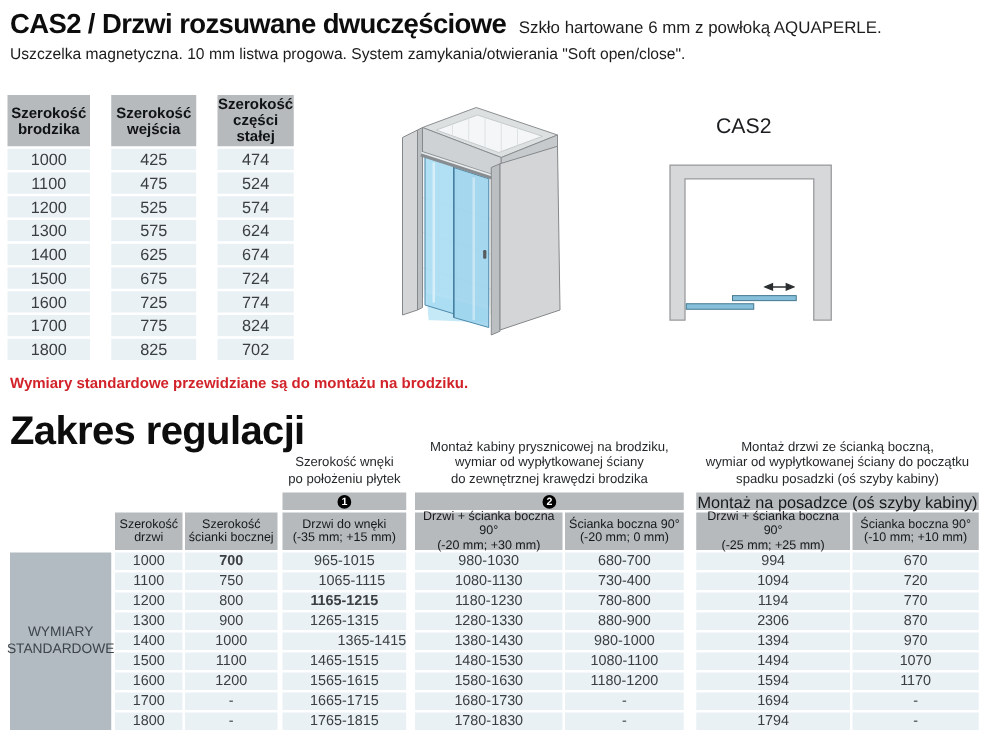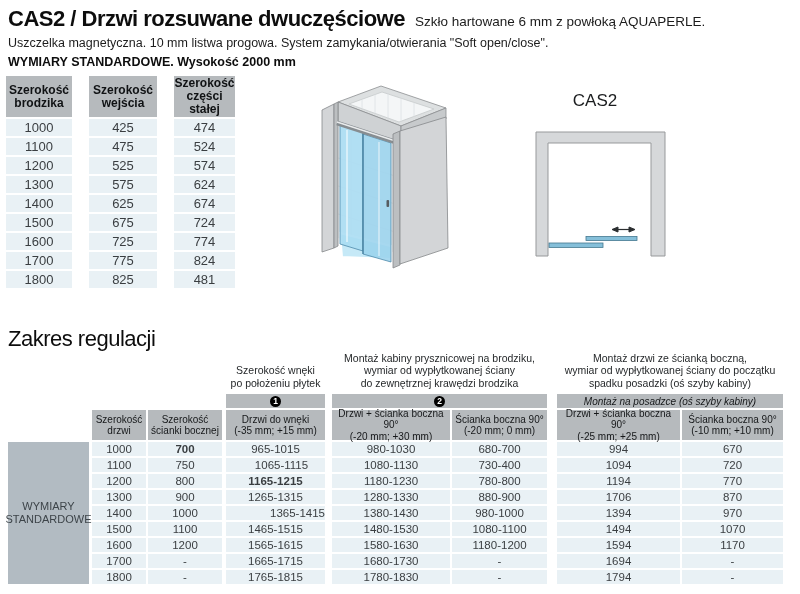--- a/index.html
+++ b/index.html
@@ -17,30 +17,30 @@
   .std-grid{position:absolute;left:6px;top:76px;display:grid;
             grid-template-columns:66px 17px 68px 17px 61px;
             grid-template-rows:41px repeat(9,17px);row-gap:2px;}
   .shcell{grid-row:1;background:var(--header-gray,#b6babd);display:flex;align-items:center;justify-content:center;
           text-align:center;white-space:pre-line;font-size:12px;line-height:13px;font-weight:bold;color:#101214;}
   .std-grid .dcell{background:var(--row-blue,#e9f1f5);display:flex;align-items:center;justify-content:center;
           font-size:13px;color:#3a3e41;}
 
   
   .note-red{position:absolute;left:8px;top:299px;font-size:12px;font-weight:bold;color:var(--accent-red,#d2232a);}
-  .adj-title{position:absolute;left:8px;top:326px;margin:0;font-size:22px;font-weight:normal;letter-spacing:-0.5px;color:#0d0d0d;}
+  .adj-title{position:absolute;left:8px;top:326px;margin:0;font-size:32px;font-weight:bold;letter-spacing:-0.5px;color:#0d0d0d;}
 
   
   .adj-grid{position:absolute;left:8px;top:340px;display:grid;
             grid-template-columns:81px 3px 54px 2px 74px 4px 99px 7px 118px 2px 95px 10px 123px 2px 101px;
             grid-template-rows:52px 14px 30px repeat(9,14px);row-gap:2px;}
   .desc{grid-row:1;display:flex;align-items:flex-end;justify-content:center;text-align:center;
         white-space:pre-line;font-size:10.5px;line-height:12.5px;color:#26292b;padding-bottom:3px;}
   .band{grid-row:2;background:var(--header-gray,#b6babd);display:flex;align-items:center;justify-content:center;}
-  .bandt{font-size:10px;color:#16181a;font-style:italic;}
+  .bandt{font-size:13px;color:#16181a;}
   .cnum{display:inline-block;width:11px;height:11px;border-radius:50%;background:#000;color:#fff;
         font-size:8.5px;font-weight:bold;line-height:11px;text-align:center;}
   .hcell{grid-row:3;background:var(--header-gray,#b6babd);display:flex;align-items:center;justify-content:center;
          text-align:center;white-space:pre-line;font-size:10px;line-height:11.5px;color:#16181a;}
   .adj-grid .dcell{background:var(--row-blue,#e9f1f5);display:flex;align-items:center;justify-content:center;
          font-size:11.5px;color:#3a3e41;}
   .side-box{grid-column:1;grid-row:4 / span 9;background:var(--side-box-gray,#b2bbc2);
          display:flex;align-items:center;justify-content:center;text-align:center;
          white-space:pre-line;font-size:11px;line-height:13px;color:#3d4449;}
 
@@ -52,21 +52,20 @@
 </head>
 <body>
 
 <div id="page">
 
   <div class="title-row">
     <h1>CAS2 / Drzwi rozsuwane dwuczęściowe</h1>
     <span class="subtitle">Szkło hartowane 6 mm z powłoką AQUAPERLE.</span>
   </div>
   <div class="features">Uszczelka magnetyczna. 10 mm listwa progowa. System zamykania/otwierania "Soft open/close".</div>
-  <div class="std-head">WYMIARY STANDARDOWE. Wysokość 2000 mm</div>
 
   <div class="std-grid">
     <div class="shcell" style="grid-column:1">Szerokość
 brodzika</div>
     <div class="shcell" style="grid-column:3">Szerokość
 wejścia</div>
     <div class="shcell" style="grid-column:5">Szerokość
 części
 stałej</div>
   <div class="dcell" style="grid-area: 2 / 1;">1000</div>
@@ -88,21 +87,21 @@
       <div class="dcell" style="grid-area: 7 / 3;">675</div>
       <div class="dcell" style="grid-area: 7 / 5;">724</div>
       <div class="dcell" style="grid-area: 8 / 1;">1600</div>
       <div class="dcell" style="grid-area: 8 / 3;">725</div>
       <div class="dcell" style="grid-area: 8 / 5;">774</div>
       <div class="dcell" style="grid-area: 9 / 1;">1700</div>
       <div class="dcell" style="grid-area: 9 / 3;">775</div>
       <div class="dcell" style="grid-area: 9 / 5;">824</div>
       <div class="dcell" style="grid-area: 10 / 1;">1800</div>
       <div class="dcell" style="grid-area: 10 / 3;">825</div>
-      <div class="dcell" style="grid-area: 10 / 5;">481</div>
+      <div class="dcell" style="grid-area: 10 / 5;">702</div>
     </div>
 
   <svg class="iso" viewBox="0 0 200 235">
     <defs>
       <clipPath id="bandClip">
           <polygon points="54,32 87,20 139,37 104,50"></polygon>
         </clipPath>
       <clipPath id="backClip">
           <polygon points="43,50 98,68 98,180 43,166"></polygon>
         </clipPath>
@@ -154,20 +153,21 @@
     <path d="M8,54 H137 V178 H123 V65 H20 V178 H8 Z" fill="#d6d8da" stroke="#97999b" stroke-width="1"></path>
     <rect x="21" y="165" width="54" height="4.4" fill="#85bfd9" stroke="#44788f" stroke-width="0.8"></rect>
     <rect x="58" y="158.5" width="51" height="4" fill="#85bfd9" stroke="#44788f" stroke-width="0.8"></rect>
     <g stroke="#2b2e30" fill="#2b2e30">
       <line x1="88" y1="151.5" x2="103" y2="151.5" stroke-width="1.2"></line>
       <polygon points="84,151.5 90,149 90,154"></polygon>
       <polygon points="107,151.5 101,149 101,154"></polygon>
     </g>
   </svg>
 
+  <div class="note-red">Wymiary standardowe przewidziane są do montażu na brodziku.</div>
   <h2 class="adj-title">Zakres regulacji</h2>
 
   <div class="adj-grid">
     <div class="desc" style="grid-column:7">Szerokość wnęki
 po położeniu płytek</div>
     <div class="desc" style="grid-column:9 / span 3">Montaż kabiny prysznicowej na brodziku,
 wymiar od wypłytkowanej ściany
 do zewnętrznej krawędzi brodzika</div>
     <div class="desc" style="grid-column:13 / span 3">Montaż drzwi ze ścianką boczną,
 wymiar od wypłytkowanej ściany do początku
@@ -217,21 +217,21 @@
       <div class="dcell" style="grid-area: 6 / 7; font-weight: bold;">1165-1215</div>
       <div class="dcell" style="grid-area: 6 / 9;">1180-1230</div>
       <div class="dcell" style="grid-area: 6 / 11;">780-800</div>
       <div class="dcell" style="grid-area: 6 / 13;">1194</div>
       <div class="dcell" style="grid-area: 6 / 15;">770</div>
       <div class="dcell" style="grid-area: 7 / 3;">1300</div>
       <div class="dcell" style="grid-area: 7 / 5;">900</div>
       <div class="dcell" style="grid-area: 7 / 7;">1265-1315</div>
       <div class="dcell" style="grid-area: 7 / 9;">1280-1330</div>
       <div class="dcell" style="grid-area: 7 / 11;">880-900</div>
-      <div class="dcell" style="grid-area: 7 / 13;">1706</div>
+      <div class="dcell" style="grid-area: 7 / 13;">2306</div>
       <div class="dcell" style="grid-area: 7 / 15;">870</div>
       <div class="dcell" style="grid-area: 8 / 3;">1400</div>
       <div class="dcell" style="grid-area: 8 / 5;">1000</div>
       <div class="dcell" style="grid-area: 8 / 7; padding-left: 44px;">1365-1415</div>
       <div class="dcell" style="grid-area: 8 / 9;">1380-1430</div>
       <div class="dcell" style="grid-area: 8 / 11;">980-1000</div>
       <div class="dcell" style="grid-area: 8 / 13;">1394</div>
       <div class="dcell" style="grid-area: 8 / 15;">970</div>
       <div class="dcell" style="grid-area: 9 / 3;">1500</div>
       <div class="dcell" style="grid-area: 9 / 5;">1100</div>

